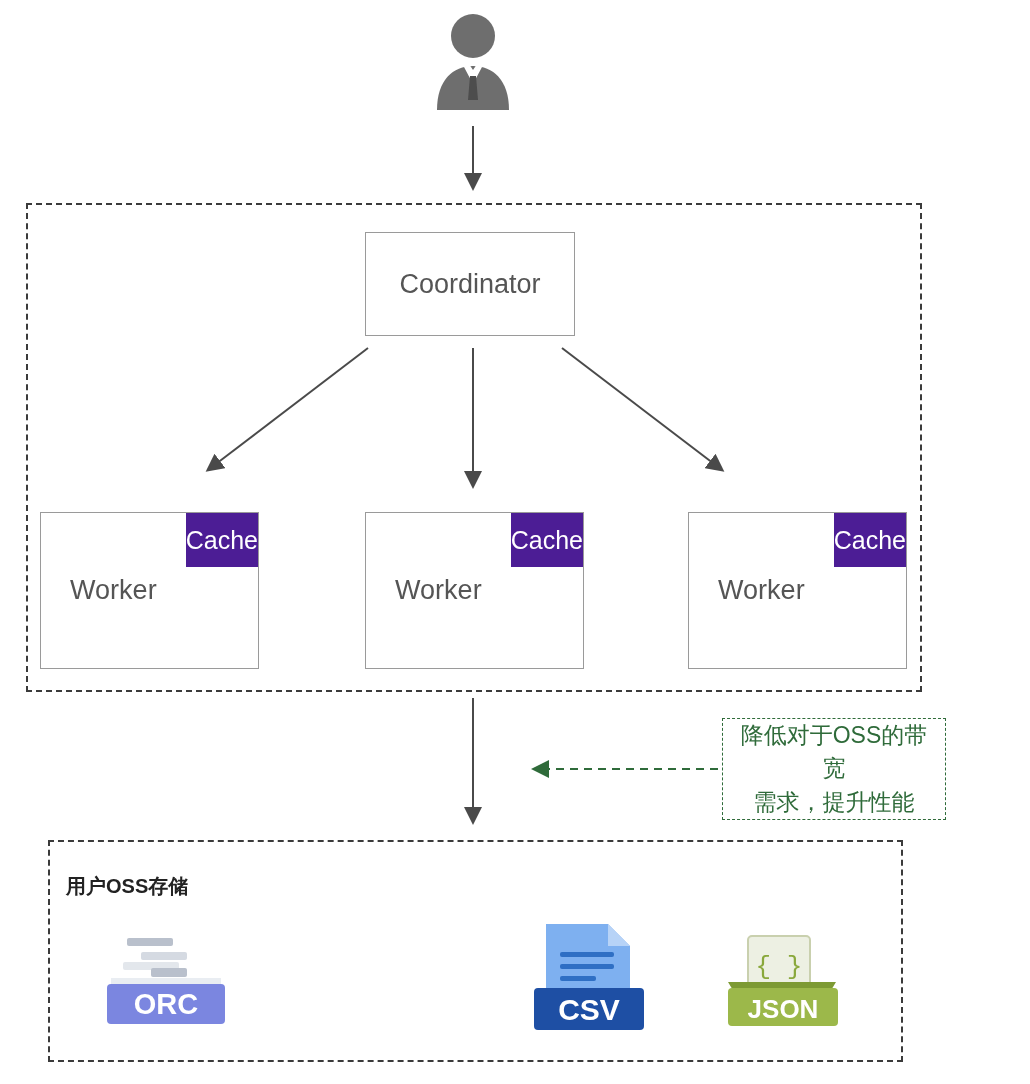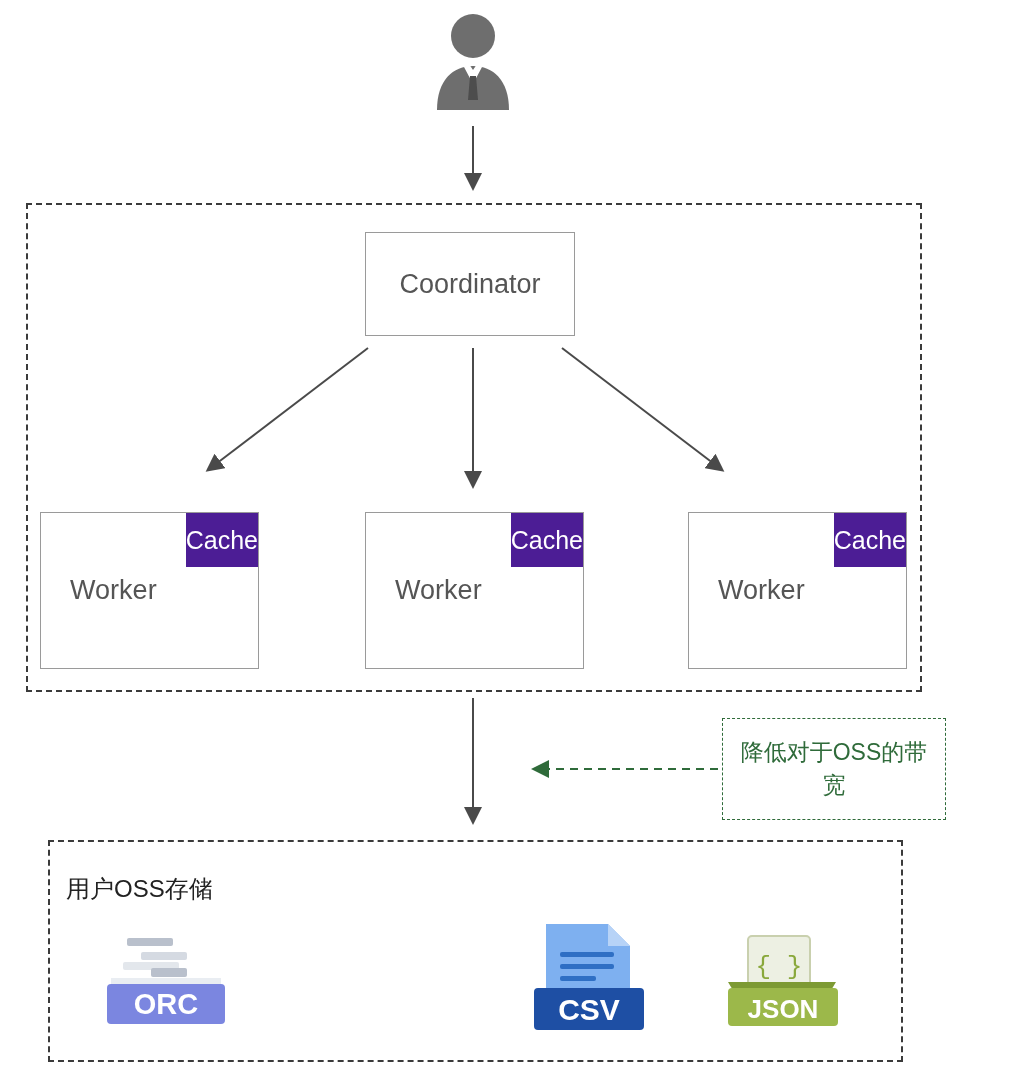--- a/index.html
+++ b/index.html
@@ -118,22 +118,22 @@
     top: 840px;
     width: 855px;
     height: 222px;
     border: 2px dashed #3b3b3b;
     box-sizing: border-box;
   }
   .oss-title {
     position: absolute;
     left: 66px;
     top: 873px;
-    font-size: 24px;
-    font-weight: normal;
+    font-size: 20px;
+    font-weight: bold;
     color: #222222;
   }
   .format {
     position: absolute;
     top: 922px;
     width: 130px;
     height: 112px;
   }
   .format.orc { left: 103px; }
   .format.parquet { left: 310px; }
@@ -195,20 +195,21 @@
   </div>
 
   <div class="worker w3">
     <div class="title">Worker</div>
     <div class="cache">Cache</div>
   </div>
 
   <div class="note">
     <div>
       <div>降低对于OSS的带宽</div>
+      <div>需求，提升性能</div>
     </div>
   </div>
 
   <div class="oss-box"></div>
   <div class="oss-title">用户OSS存储</div>
 
   <div class="format orc">
     <svg width="130" height="112" viewBox="0 0 130 112">
       <rect x="24" y="16" width="46" height="8" rx="2" fill="#b9c0cc"></rect>
       <rect x="38" y="30" width="46" height="8" rx="2" fill="#d5dae2"></rect>

